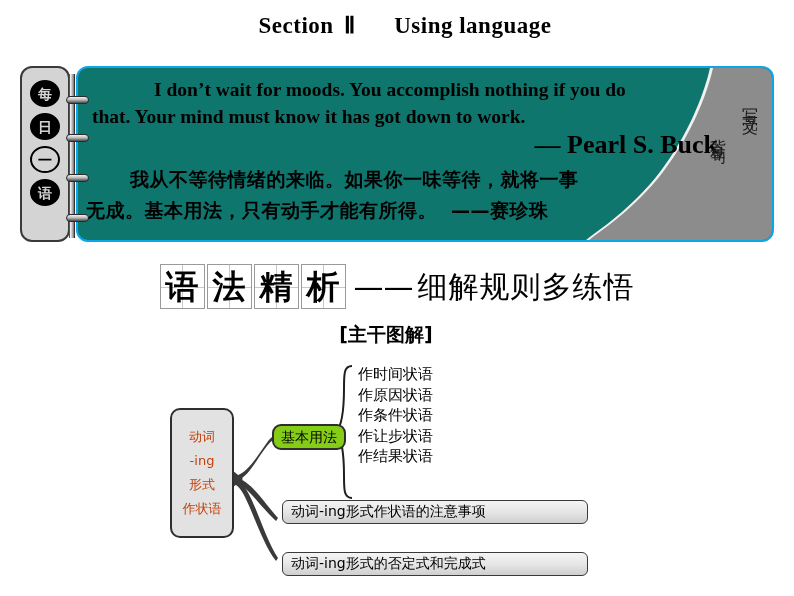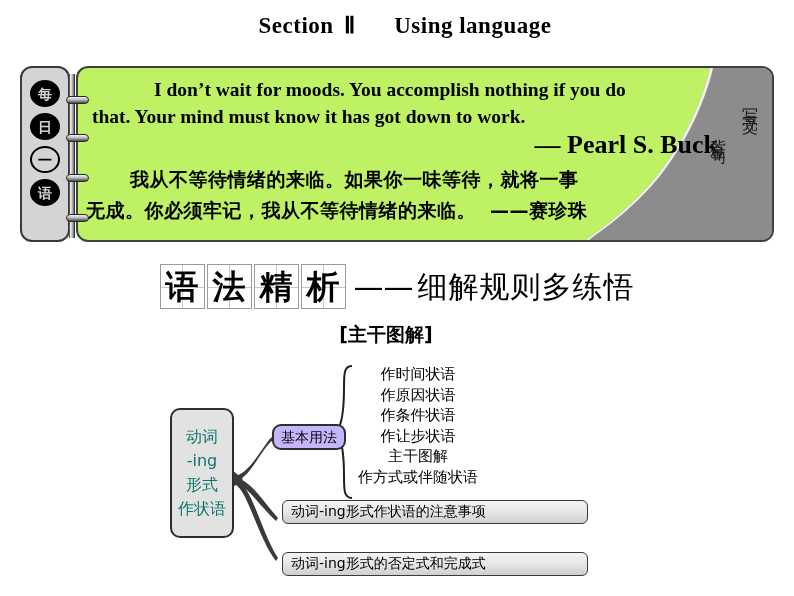--- a/index.html
+++ b/index.html
@@ -112,22 +112,22 @@
     box-sizing: border-box;
   }
 
   
   .quote-body {
     position: absolute;
     left: 56px;
     top: 2px;
     width: 698px;
     height: 176px;
-    background: #bef264;
-    border: 2px solid #404040;
+    background: #0f766e;
+    border: 2px solid #0ea5e9;
     border-radius: 12px;
     box-sizing: border-box;
     overflow: hidden;
     z-index: 2;
   }
   
   .wedge {
     position: absolute;
     right: 0;
     top: 0;
@@ -269,32 +269,32 @@
     height: 130px;
     background: #e2e2e2;
     border: 2px solid #2e2e2e;
     border-radius: 10px;
     box-sizing: border-box;
     display: flex;
     flex-direction: column;
     align-items: center;
     justify-content: center;
     font-family: "DejaVu Sans", sans-serif;
-    font-size: 16px;
+    font-size: 13px;
     line-height: 24px;
-    color: #0f766e;
+    color: #c2410c;
     z-index: 3;
   }
 
   .node-pill {
     position: absolute;
     left: 272px;
     top: 72px;
     padding: 2px 7px;
-    background: #c4b5fd;
+    background: #84cc16;
     border: 2px solid #2e2e2e;
     border-radius: 9px;
     font-family: "DejaVu Sans", sans-serif;
     font-size: 14px;
     line-height: 18px;
     white-space: nowrap;
     z-index: 3;
   }
 
   .leaf-list {
@@ -370,21 +370,21 @@
     <div class="quote-en">
       <div class="l1">I don’t wait for moods. You accomplish nothing if you do</div>
       <div class="l2">that. Your mind must know it has got down to work.</div>
     </div>
 
     <div class="quote-attr">— Pearl S. Buck</div>
 
     <div class="quote-cn">
       <div class="l1">我从不等待情绪的来临。如果你一味等待，就将一事</div>
       <div class="l2">
-        <span>无成。你必须牢记，我从不等待情绪的来临。</span><span class="attr">——赛珍珠</span>
+        <span>无成。基本用法，只有动手才能有所得。</span><span class="attr">——赛珍珠</span>
       </div>
     </div>
 
     <div class="vlabel vlabel-outer">写亮文</div>
     <div class="vlabel vlabel-inner">背金句</div>
   </div>
 </div>
 
 <div class="gram-head">
   <div class="boxed-chars">
@@ -434,19 +434,18 @@
     <div>作状语</div>
   </div>
 
   <div class="node-pill">基本用法</div>
 
   <div class="leaf-list">
     <div>作时间状语</div>
     <div>作原因状语</div>
     <div>作条件状语</div>
     <div>作让步状语</div>
-    <div>主干图解</div>
-    <div>作方式或伴随状语</div>
+    <div>作结果状语</div>
   </div>
 
   <div class="node-bar node-bar-1">动词-ing形式作状语的注意事项</div>
   <div class="node-bar node-bar-2">动词-ing形式的否定式和完成式</div>
 </div>
 
 </body></html>

